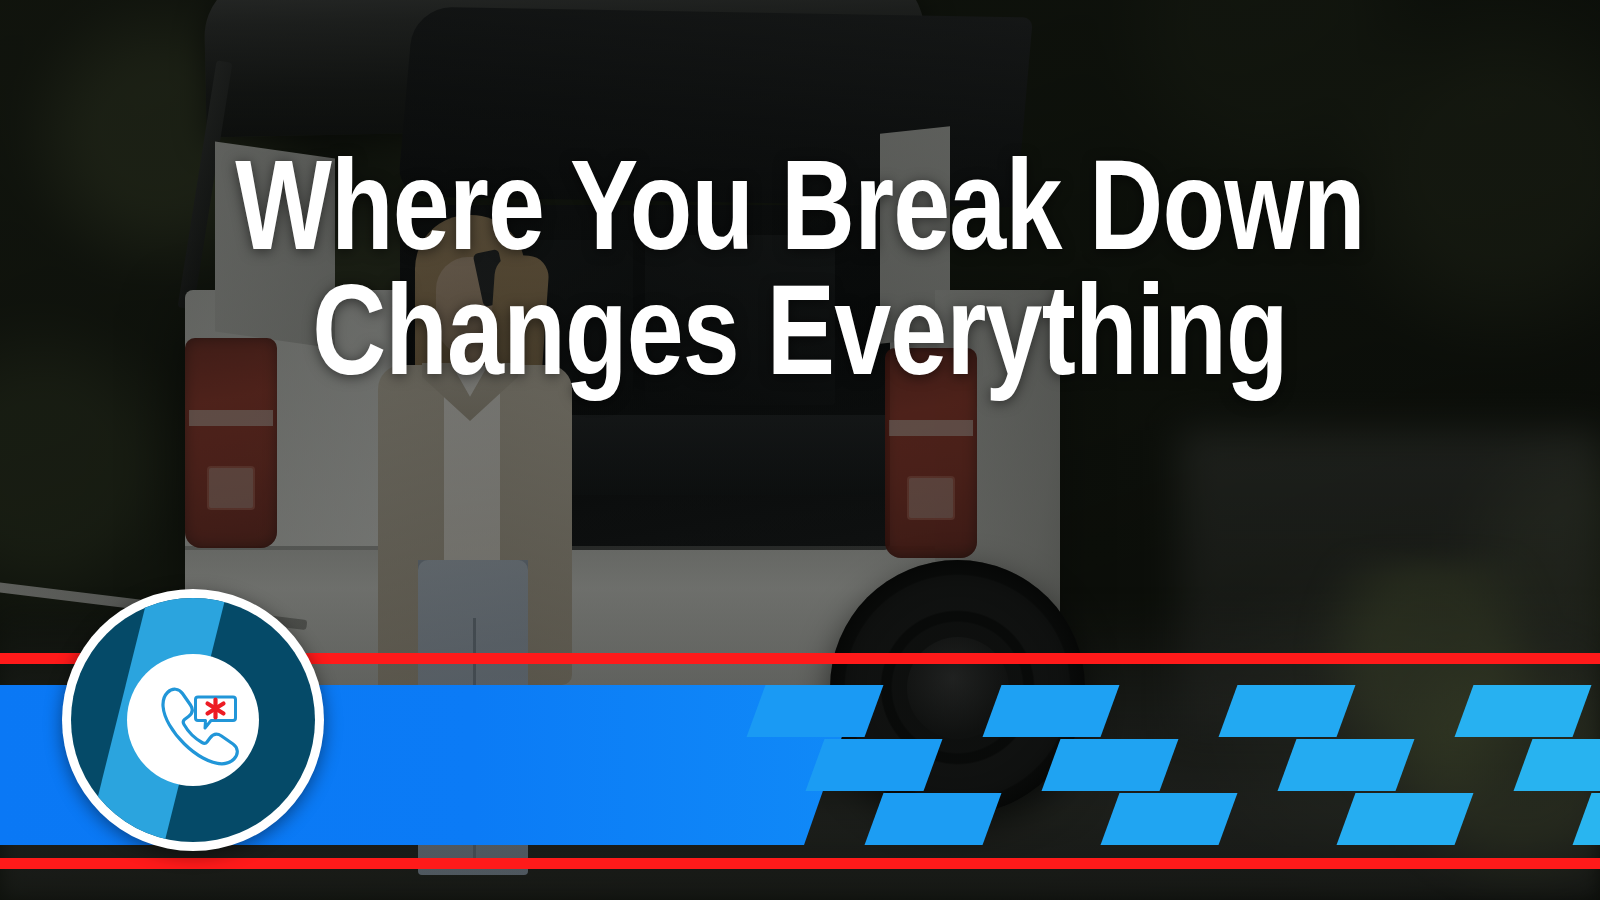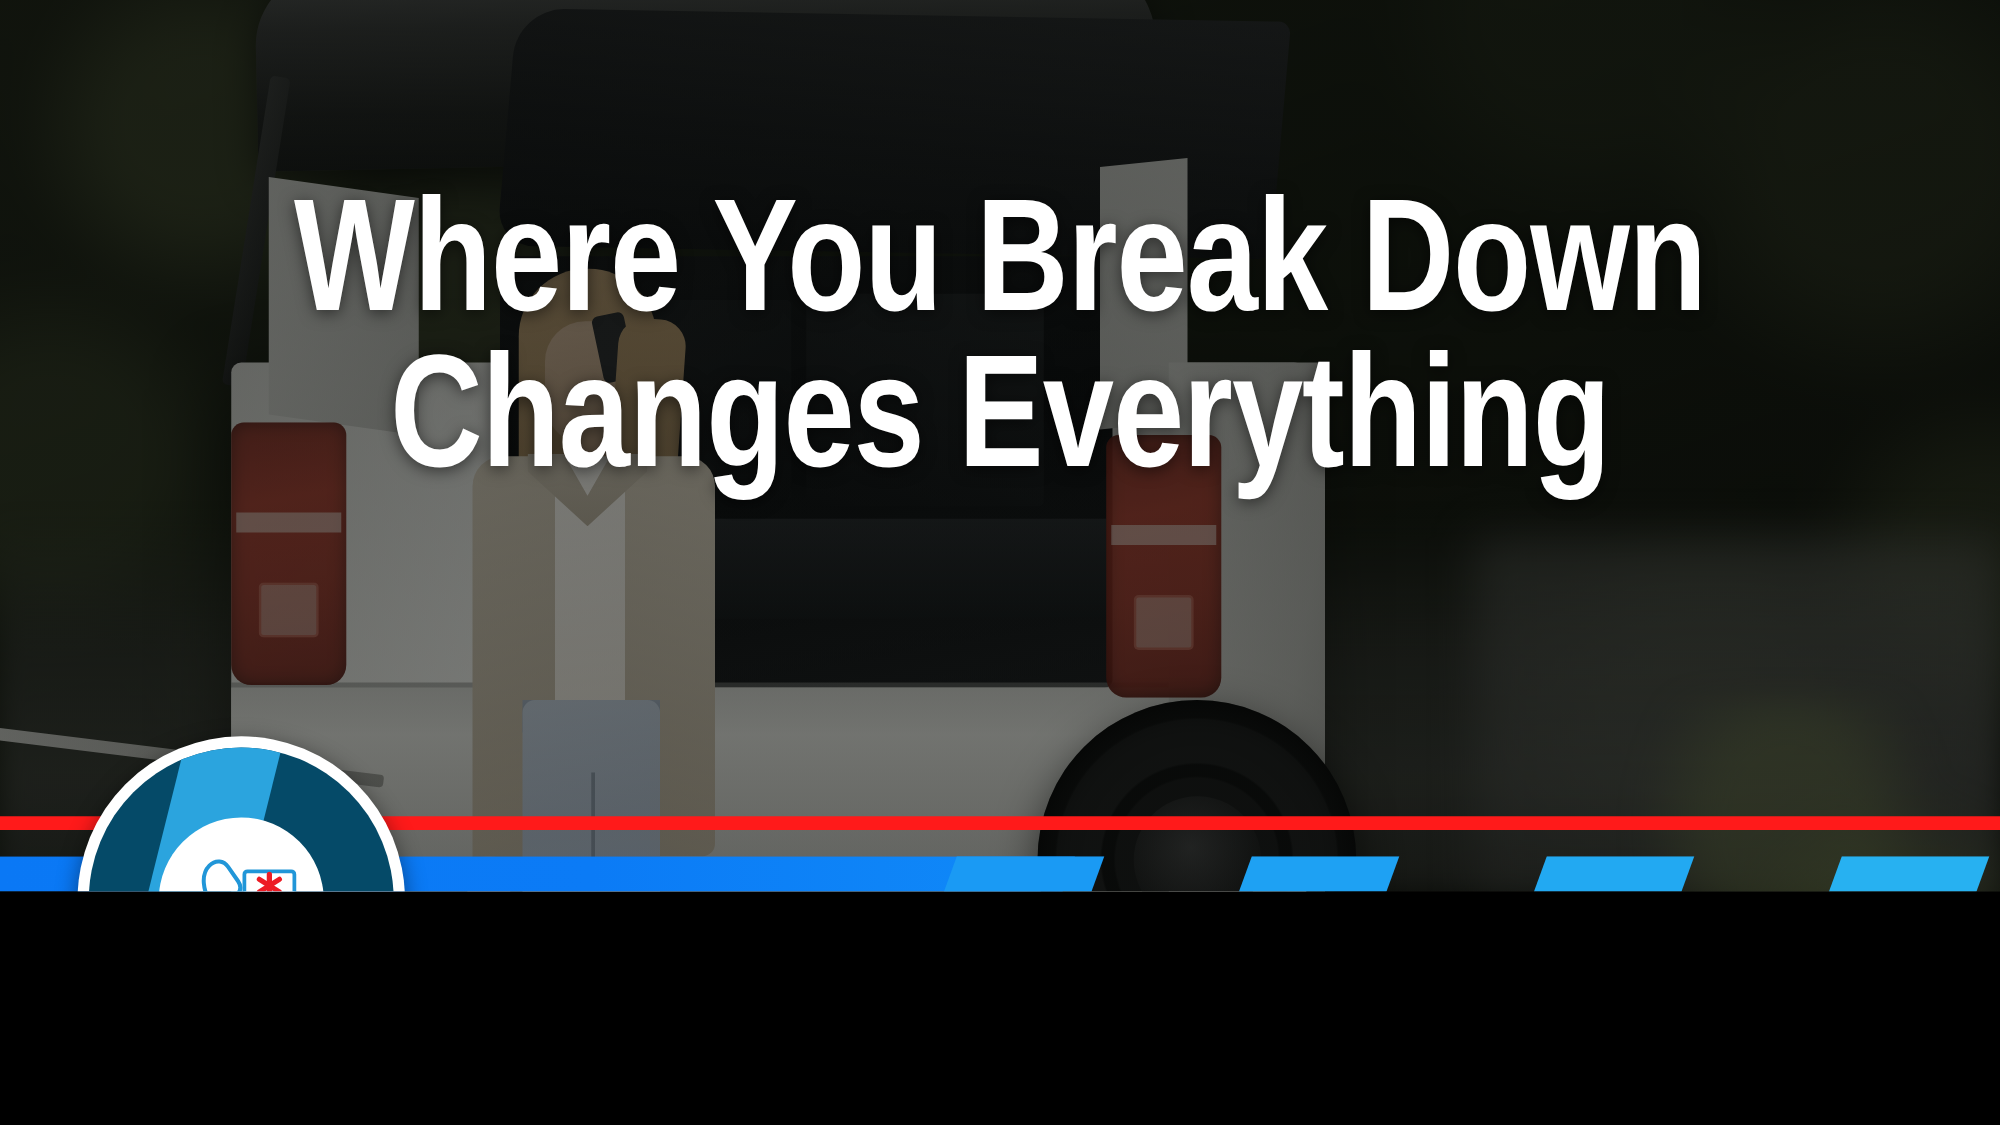--- a/index.html
+++ b/index.html
@@ -2,21 +2,21 @@
 <html><head>
 <meta charset="utf-8">
 <title>Where You Break Down Changes Everything</title>
 <style>
   * { margin:0; padding:0; box-sizing:border-box; }
   html,body { width:1600px; height:900px; overflow:hidden; background:#000; }
   body { font-family:"Liberation Sans", sans-serif; }
 
   #stage {
     position:relative;
-    width:1600px; height:713px;
+    width:1600px; height:900px;
     overflow:hidden;
     background:#0c0d0a;
   }
 
   
   #photo { position:absolute; inset:0; overflow:hidden; }
 
   
   .foliage {
     position:absolute; inset:-40px;

